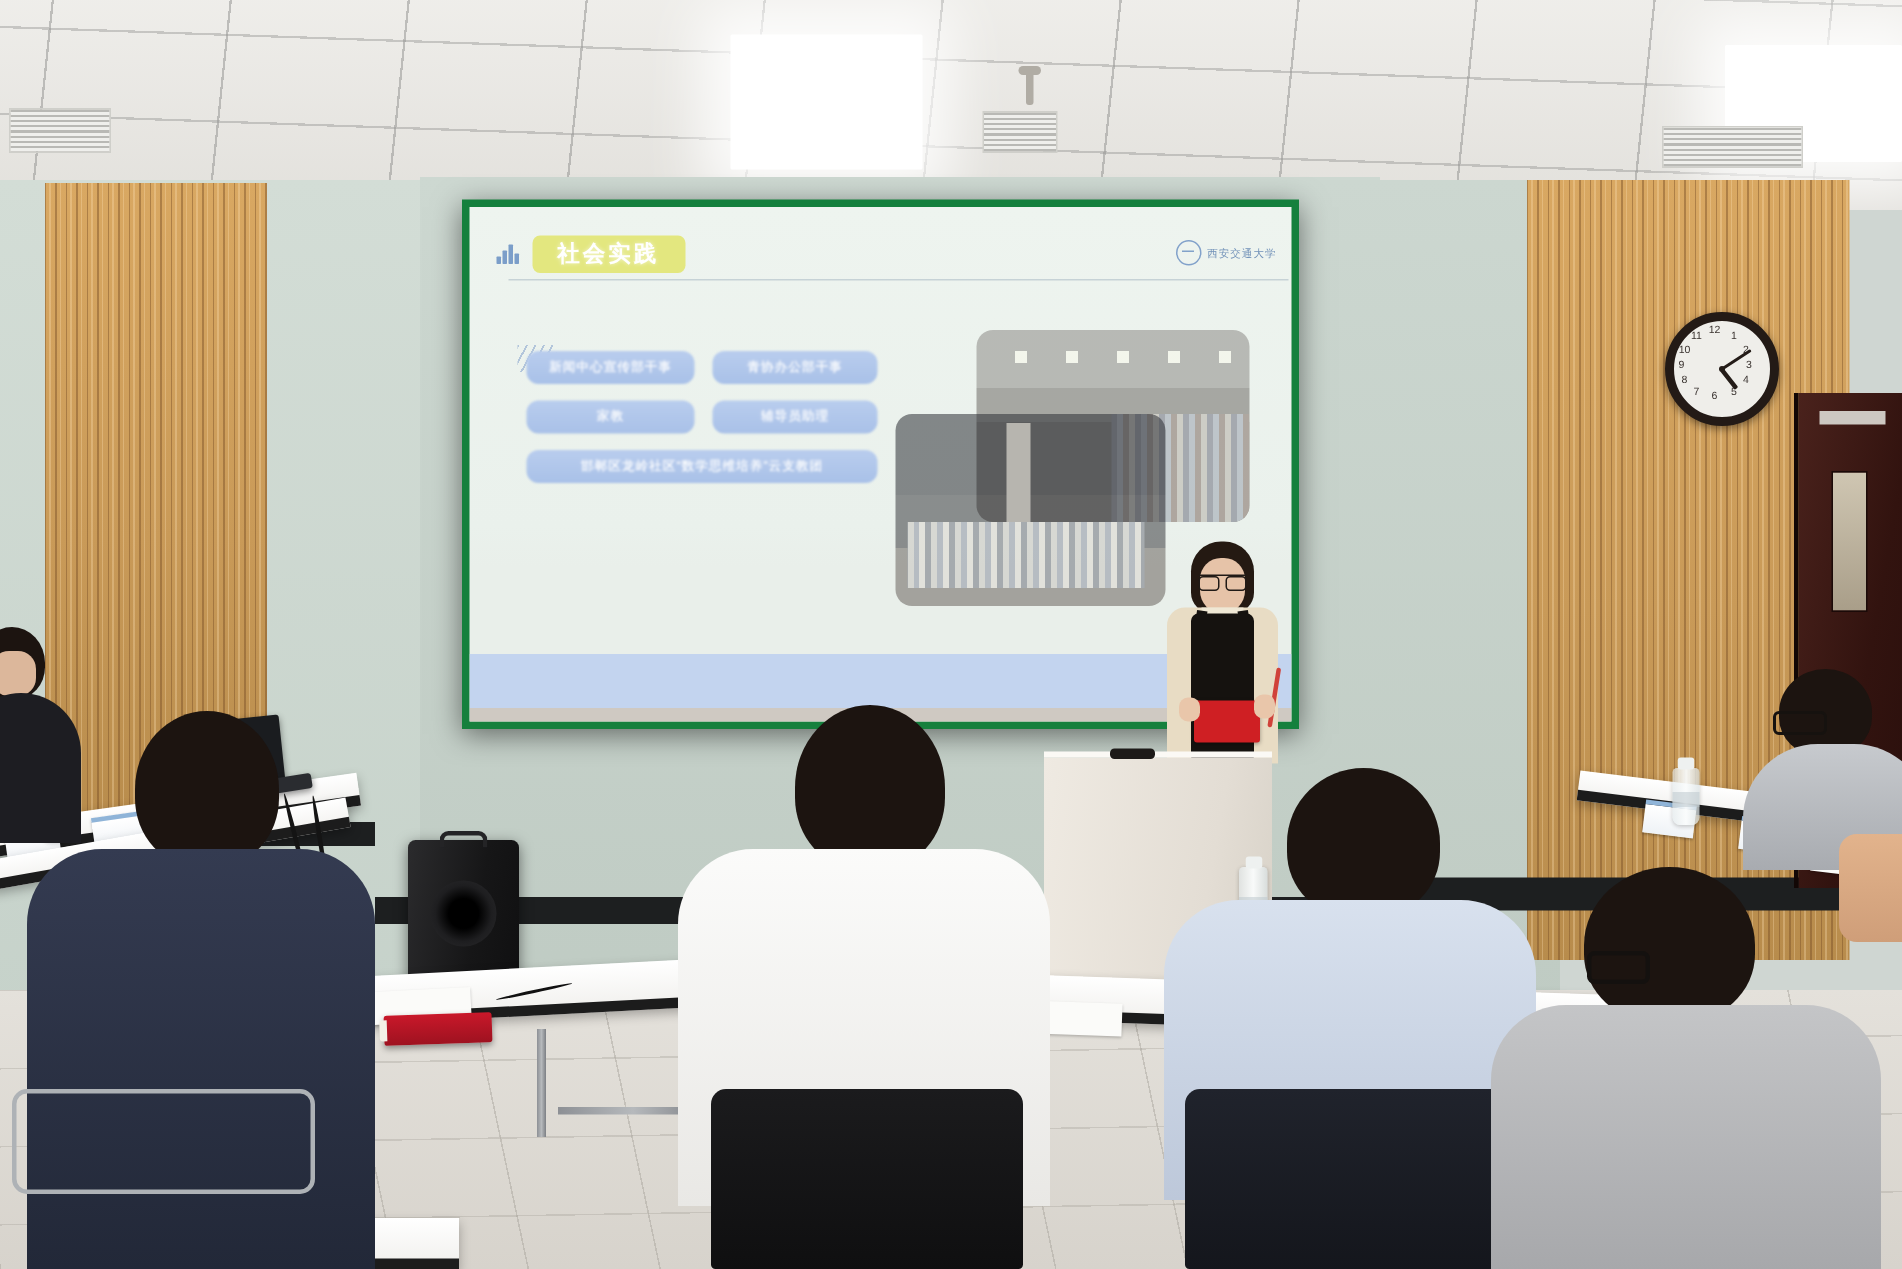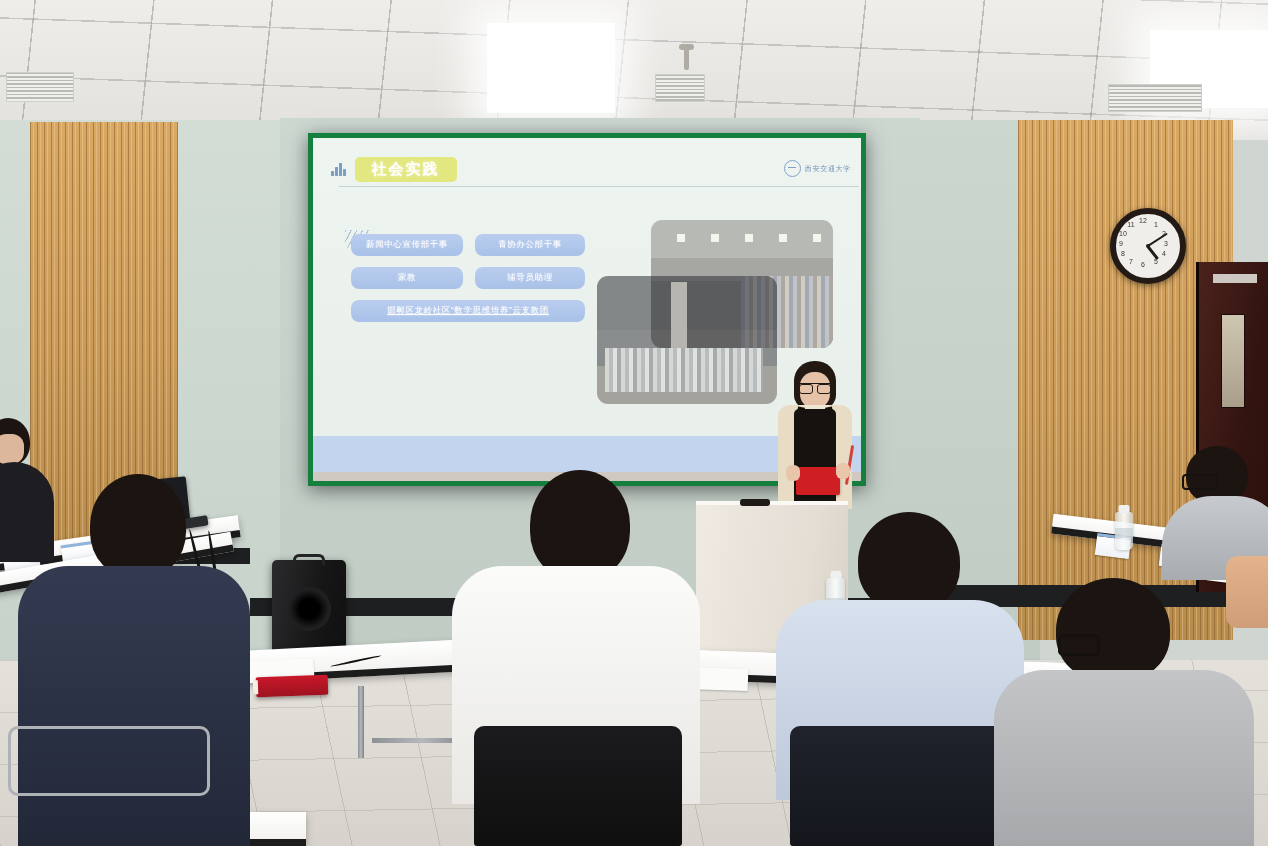--- a/index.html
+++ b/index.html
@@ -97,21 +97,21 @@
   .pill{
     background:linear-gradient(180deg,#b9cdee,#a9c1e8);
     color:#ffffff;border-radius:8px;
     font-size:8.5px;letter-spacing:.6px;
     padding:5px 0;text-align:center;
     filter:blur(.55px);
     text-shadow:0 0 2px rgba(255,255,255,.5);
   }
   .pill.w1{width:112px;}
   .pill.w2{width:110px;}
-  .pill.wide{width:234px;text-decoration:underline;}
+  .pill.wide{width:234px;}
 
   .photo{position:absolute;border-radius:11px;overflow:hidden;opacity:.55;}
   #photo-top{left:338px;top:82px;width:182px;height:128px;
     background:linear-gradient(180deg,#8d8b87 0 30%,#6e6a66 30% 48%,#4d4640 48% 100%);}
   #photo-top .lights{position:absolute;left:0;top:14px;width:100%;height:8px;
     background:repeating-linear-gradient(90deg,rgba(0,0,0,0) 0 26px,rgba(255,255,240,.95) 26px 34px);}
   #photo-top .crowd{position:absolute;left:90px;top:56px;width:92px;height:72px;
     background:repeating-linear-gradient(90deg,#6c6f7e 0 4px,#9aa2ae 4px 8px,#7e6a62 8px 12px,#b5b0a8 12px 16px);}
   #photo-bot{left:284px;top:138px;width:180px;height:128px;
     background:linear-gradient(180deg,#2e3036 0 42%,#3b3c40 42% 70%,#6a6560 70% 100%);}

